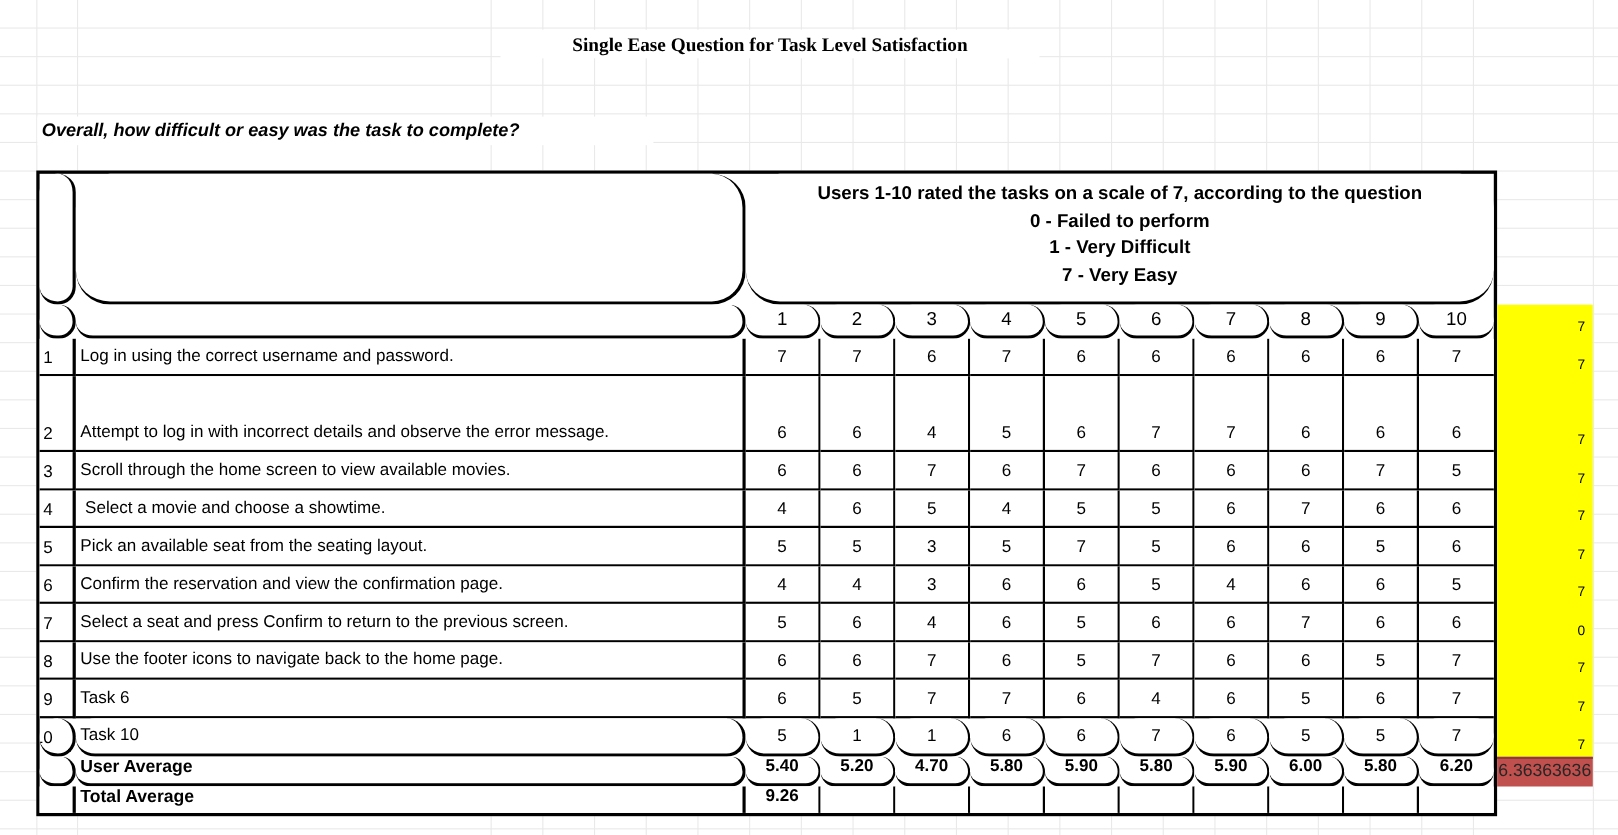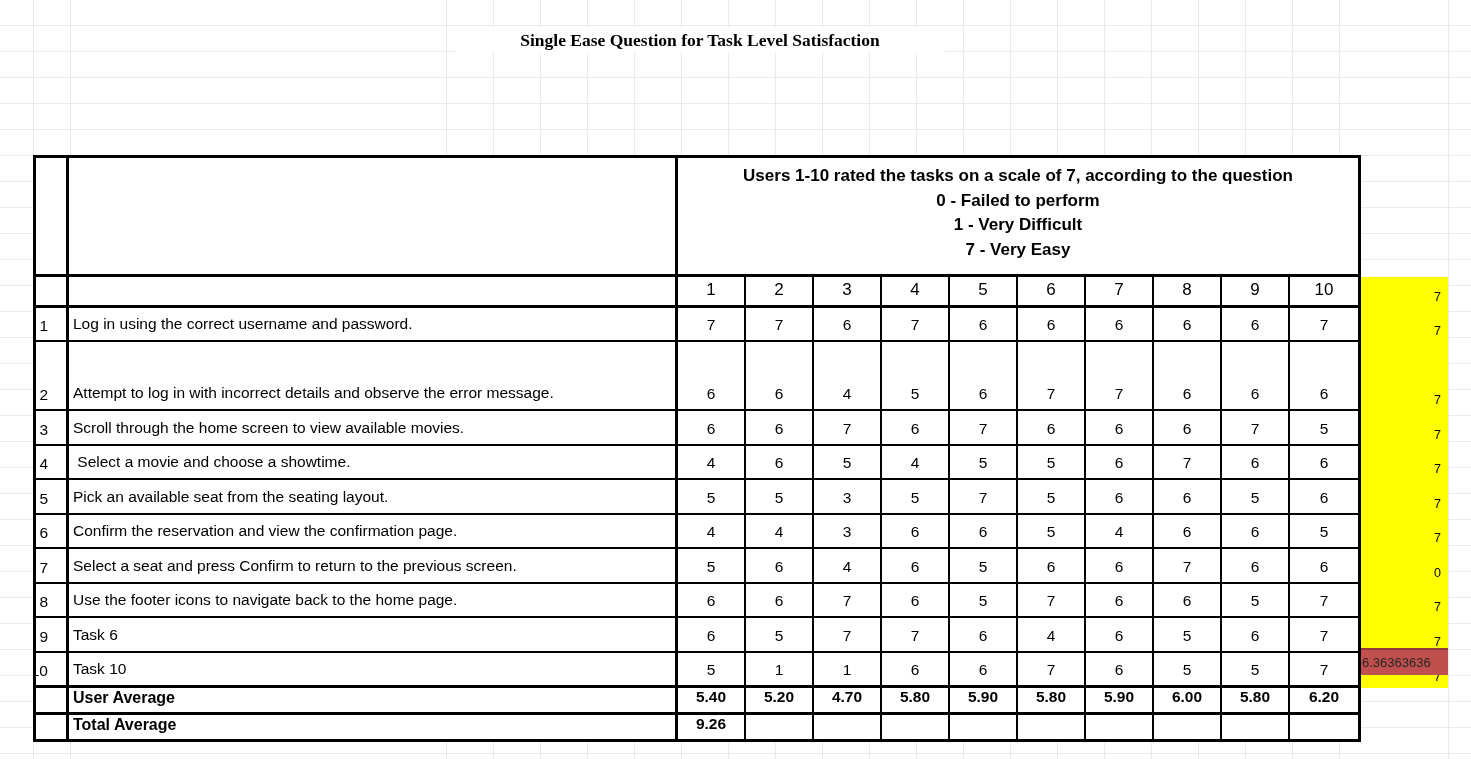--- a/index.html
+++ b/index.html
@@ -24,21 +24,21 @@
     border:3px solid var(--table-border);
     display:grid;
     grid-template-columns:33px 609px repeat(10,68px);
     grid-template-rows:119px 31px 34px 69px 35px 34px 35px 34px 35px 34px 35px 35px 27px 24px;
   }
   .c{
     box-sizing:border-box;border-right:2px solid var(--table-border);border-bottom:2px solid var(--table-border);
     display:flex;align-items:flex-end;overflow:hidden;background:#fff;
   }
   .thickR{border-right-width:3px;}
-  .thickB{border-bottom-width:3px;}
+  .thickB{border-bottom-width:3px;border-radius:31px;}
   .lastC{border-right:none;}
   .noB{border-bottom:none;}
   .hdrblock{
     grid-column:span 10;display:block;text-align:center;padding-top:6px;
     font-weight:700;font-size:17px;line-height:24.5px;
   }
   .colhead{justify-content:center;font-size:17px;padding-bottom:5px;}
   .num{justify-content:flex-end;padding:0 18px 5px 0;font-size:15.5px;}
   .task{font-size:15.5px;line-height:21px;padding:0 6px 6px 4px;white-space:pre-wrap;}
   .val{justify-content:center;font-size:15.5px;padding-bottom:6px;}
@@ -47,23 +47,23 @@
 
   #yellow-col{
     position:absolute;left:1361px;top:277px;width:87px;height:411px;
     background:var(--accent-yellow);z-index:2;
   }
   .ycell{
     box-sizing:border-box;display:flex;align-items:flex-end;justify-content:flex-end;
     padding:0 7px 4px 0;font-size:12.5px;
   }
   #red-cell{
-    position:absolute;left:1361px;top:648px;width:87px;height:27px;box-sizing:border-box;
+    position:absolute;left:1361px;top:688px;width:87px;height:27px;box-sizing:border-box;
     background:var(--overall-bg);border-top:2px solid var(--overall-border);color:var(--overall-text);
-    display:flex;align-items:flex-end;padding:0 0 5px 1px;font-size:13px;white-space:nowrap;overflow:hidden;z-index:3;
+    display:flex;align-items:flex-end;padding:0 0 5px 1px;font-size:16px;white-space:nowrap;overflow:hidden;z-index:3;
   }
 </style>
 </head>
 <body>
 
 <div id="sheet" style="--accent-yellow: #FFFF00; --overall-bg: #C0504D; --overall-border: #8E3B39; --overall-text: #262626; --grid-line: #E9E9E9; --table-border: #000000;">
   <div id="grid-layer">
       <div class="vline" style="left: 33px;"></div>
       <div class="vline" style="left: 70px;"></div>
       <div class="vline" style="left: 446px;"></div>
@@ -111,20 +111,21 @@
       <div class="hline" style="top: 571px;"></div>
       <div class="hline" style="top: 597px;"></div>
       <div class="hline" style="top: 623px;"></div>
       <div class="hline" style="top: 649px;"></div>
       <div class="hline" style="top: 675px;"></div>
       <div class="hline" style="top: 701px;"></div>
       <div class="hline" style="top: 727px;"></div>
       <div class="hline" style="top: 753px;"></div>
     </div>
   <div class="title">Single Ease Question for Task Level Satisfaction</div>
+  <div class="question">Overall, how difficult or easy was the task to complete?</div>
   <div id="table-grid">
       <div class="c thickR thickB"></div>
       <div class="c thickR thickB"></div>
       <div class="c thickB lastC hdrblock">
         <div>Users 1-10 rated the tasks on a scale of 7, according to the question</div>
         <div>0 - Failed to perform</div>
         <div>1 - Very Difficult</div>
         <div>7 - Very Easy</div>
       </div>
       <div class="c thickR thickB"></div>

